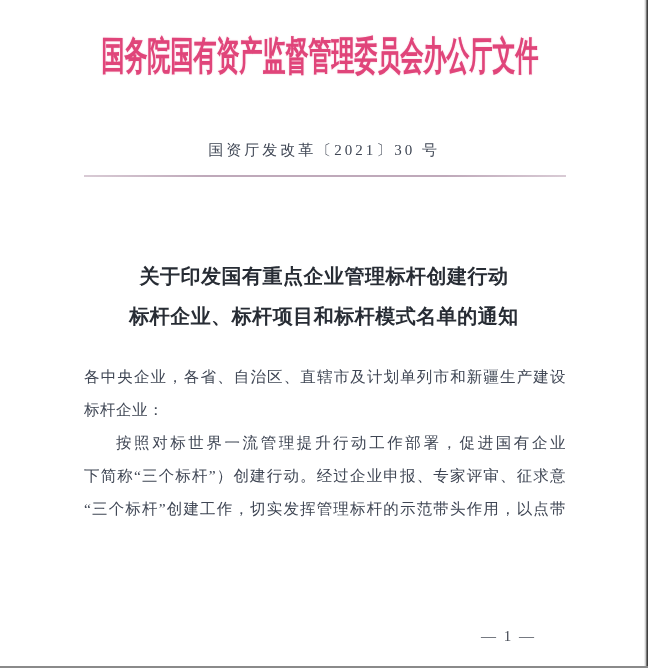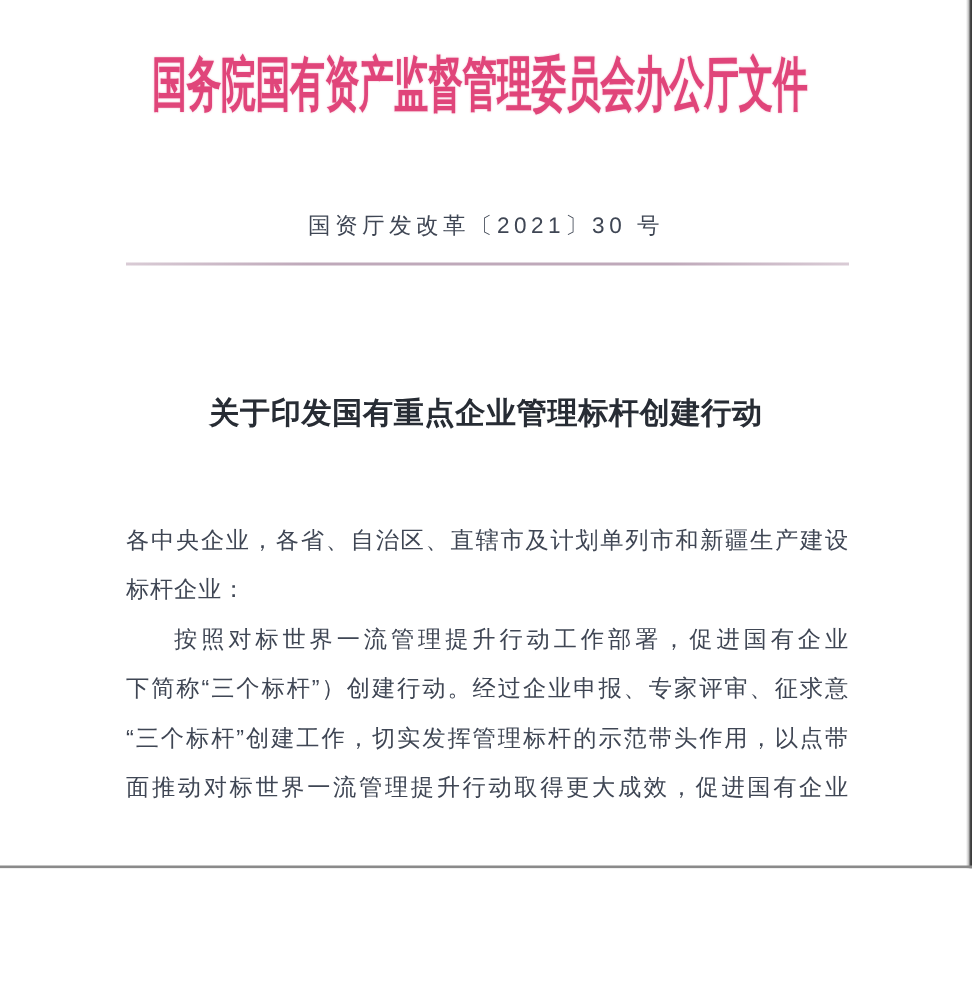--- a/index.html
+++ b/index.html
@@ -3,22 +3,22 @@
 <meta charset="utf-8">
 <style>
   :root{
     --header-red:#e0457a;
     --title-text:#272c34;
     --body-text:#3f4654;
     --divider:#bfa9ba;
   }
   html,body{margin:0;padding:0;background:#ffffff;}
   .page{
-    position:relative;width:648px;height:579px;background:#ffffff;overflow:hidden;
-    font-family:Liberation Sans, sans-serif;
+    position:relative;width:648px;height:668px;background:#ffffff;overflow:hidden;
+    font-family:Liberation Serif, serif;
   }
   .red-header{
     position:absolute;top:30px;left:0;width:640px;text-align:center;
     font-size:23px;font-weight:bold;color:var(--header-red,#e0457a);
     letter-spacing:0px;white-space:nowrap;
     transform:scaleY(1.7);transform-origin:center top;
     text-shadow:0 0 1px rgba(224,69,122,.45);
   }
   .doc-number{
     position:absolute;top:141px;left:0;width:648px;text-align:center;
@@ -27,21 +27,21 @@
   .divider{
     position:absolute;top:175px;left:84px;width:482px;height:2px;
     background:linear-gradient(to right,#d9cbd5,var(--divider,#bfa9ba) 25%,var(--divider,#bfa9ba) 75%,#d9cbd5);
   }
   .title{
     position:absolute;top:256px;left:0;width:648px;text-align:center;
     font-size:20px;font-weight:bold;color:var(--title-text,#272c34);
     line-height:40px;letter-spacing:0.5px;
   }
   .body-block{
-    position:absolute;top:344px;left:84px;width:482px;
+    position:absolute;top:360px;left:84px;width:482px;
     font-size:15.5px;color:var(--body-text,#3f4654);
   }
   .bline{
     height:33px;line-height:33px;letter-spacing:0.5px;
   }
   .bline.j{
     text-align:justify;text-align-last:justify;text-justify:inter-character;
   }
   .bline.indent{padding-left:32px;}
   .page-number{
@@ -63,29 +63,29 @@
 <div class="page">
 
   <div class="red-header">国务院国有资产监督管理委员会办公厅文件</div>
 
   <div class="doc-number">国资厅发改革〔2021〕30 号</div>
 
   <div class="divider"></div>
 
   <div class="title">
     <div>关于印发国有重点企业管理标杆创建行动</div>
+    <div>标杆企业、标杆项目和标杆模式名单的通知</div>
   </div>
 
   <div class="body-block">
     <div class="bline j">各中央企业，各省、自治区、直辖市及计划单列市和新疆生产建设</div>
     <div class="bline">标杆企业：</div>
     <div class="bline j indent">按照对标世界一流管理提升行动工作部署，促进国有企业</div>
     <div class="bline j">下简称“三个标杆”）创建行动。经过企业申报、专家评审、征求意</div>
     <div class="bline j">“三个标杆”创建工作，切实发挥管理标杆的示范带头作用，以点带</div>
-    <div class="bline j">面推动对标世界一流管理提升行动取得更大成效，促进国有企业</div>
   </div>
 
   <div class="page-number">— 1 —</div>
 
   <div class="edge-right"></div>
   <div class="edge-bottom"></div>
 
 </div>
 
 </body></html>

